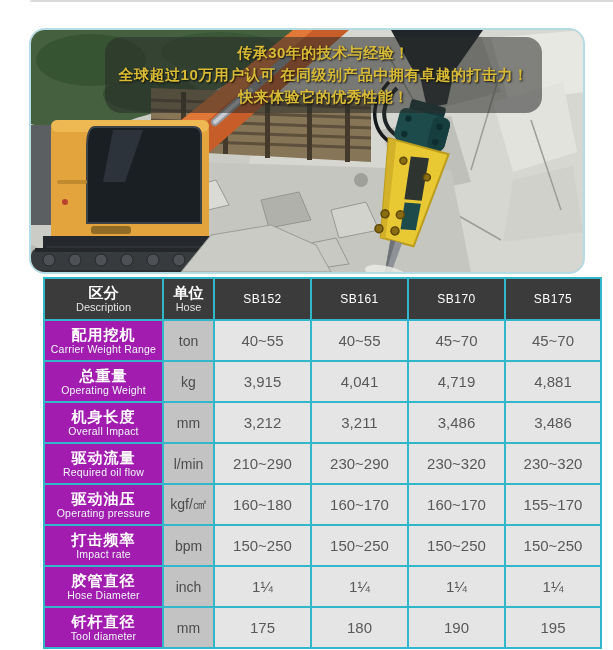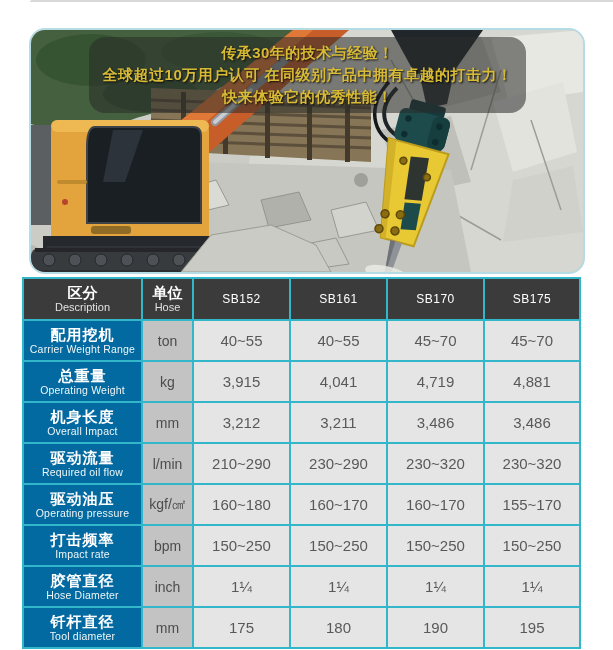--- a/index.html
+++ b/index.html
@@ -14,44 +14,44 @@
   }
   
   .photo-wrap{
     position:absolute;left:31px;top:30px;width:552px;height:242px;
     border-radius:14px;overflow:hidden;
     box-shadow:0 0 0 2px #b5dbe4;
     background:#ccccc6;
   }
   .photo-wrap svg{position:absolute;left:0;top:0;width:100%;height:100%;}
   .banner{
-    position:absolute;left:58px;top:7px;width:437px;height:76px;
+    position:absolute;left:74px;top:7px;width:437px;height:76px;
     background:rgba(42,44,41,0.55);border-radius:16px;
     display:flex;flex-direction:column;justify-content:center;
     text-align:center;
   }
   .banner .line{
     color:#d8ba35;font-weight:bold;font-size:15px;line-height:22px;
     letter-spacing:0.5px;white-space:nowrap;
     text-shadow:1px 1px 2px rgba(0,0,0,0.85);
   }
   
   table.spec{
-    position:absolute;left:22px;top:277px;width:557px;
+    position:absolute;left:43px;top:277px;width:557px;
     border-collapse:collapse;table-layout:fixed;
   }
   table.spec td{
     border:2px solid #31b7c9;text-align:center;vertical-align:middle;
     padding:0;height:39px;
   }
   td.hdr{background:#3b3b3b;color:#ffffff;}
   td.hdr .cn{font-size:15px;font-weight:bold;line-height:17px;}
   td.hdr .en{font-size:11px;color:#e2e2e2;line-height:13px;}
   td.model{background:#3b3b3b;color:#ffffff;font-size:12px;letter-spacing:0.5px;}
-  td.desc{background:#0369a1;color:#ffffff;}
+  td.desc{background:#a21caf;color:#ffffff;}
   td.desc .cn{font-size:15px;font-weight:bold;line-height:17px;letter-spacing:1px;}
   td.desc .en{font-size:10.5px;color:#eef6f6;line-height:12px;letter-spacing:0.2px;}
   td.unit{background:#c3c3c3;color:#4c4c4c;font-size:14px;}
   td.val{background:#e5e5e5;color:#595959;font-size:15px;}
   .cn,.en{display:block;}
 </style>
 </head>
 <body>
 
 <div class="top-rule"></div>

